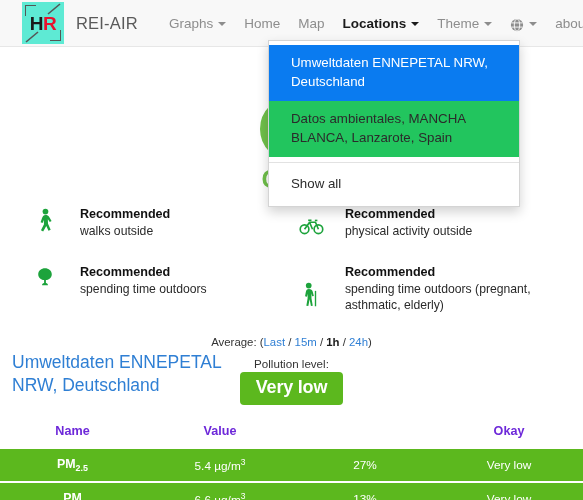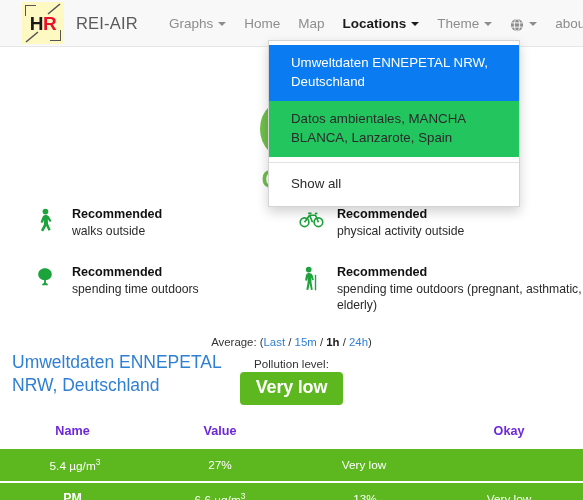--- a/index.html
+++ b/index.html
@@ -16,21 +16,21 @@
   .navbar {
     position: absolute; top: 0; left: 0;
     width: 583px; height: 47px;
     background: #f8f8f8;
     border-bottom: 1px solid #e7e7e7;
     display: flex; align-items: center;
   }
   .brand-logo {
     width: 42px; height: 42px;
     margin-left: 22px;
-    background: #fef9c3;
+    background: #5eead4;
     position: relative;
     flex: 0 0 auto;
   }
   .brand-logo .corner {
     position: absolute; width: 11px; height: 11px;
   }
   .brand-logo .c-tl { top: 3px; left: 3px; border-top: 1.6px solid #555; border-left: 1.6px solid #555; }
   .brand-logo .c-br { bottom: 3px; right: 3px; border-bottom: 1.6px solid #555; border-right: 1.6px solid #555; }
   .brand-logo .diag {
     position: absolute; top: 0; left: 0; width: 42px; height: 42px;
@@ -127,23 +127,23 @@
   
   .recs {
     position: absolute; top: 206px; left: 0;
     width: 583px;
     display: flex;
   }
   .rec-col { width: 291px; }
   .rec-col.left { padding-left: 34px; }
   .rec-col.right { padding-left: 8px; }
   .rec-item {
-    display: flex; align-items: flex-start;
+    display: flex; align-items: flex-end;
     margin-bottom: 24px;
-    gap: 12px;
+    gap: 20px;
   }
   .rec-icon { width: 26px; flex: 0 0 26px; padding-top: 2px; }
   .rec-text { font-size: 12.2px; line-height: 1.36; color: #222; }
   .rec-head { font-weight: bold; font-size: 12.6px; color: #111; display: block; }
   .rec-sub { display: block; color: #2a2a2a; }
 
   
   .avg-row {
     position: absolute; top: 336px; left: 0; width: 583px;
     text-align: center;
@@ -344,20 +344,21 @@
 
   <div class="table">
     <div class="trow thead">
       <div class="tcell c-name">Name</div>
       <div class="tcell c-value">Value</div>
       <div class="tcell c-pct"></div>
       <div class="tcell c-index">Okay</div>
     </div>
 
     <div class="trow tbody-row">
+      <div class="tcell c-name name"><span>PM</span><sub>2.5</sub></div>
       <div class="tcell c-value"><span>5.4</span> <span>µg/m</span><sup>3</sup></div>
       <div class="tcell c-pct">27%</div>
       <div class="tcell c-index">Very low</div>
     </div>
 
     <div class="trow tbody-row">
       <div class="tcell c-name name"><span>PM</span><sub></sub></div>
       <div class="tcell c-value"><span>6.6</span> <span>µg/m</span><sup>3</sup></div>
       <div class="tcell c-pct">13%</div>
       <div class="tcell c-index">Very low</div>

